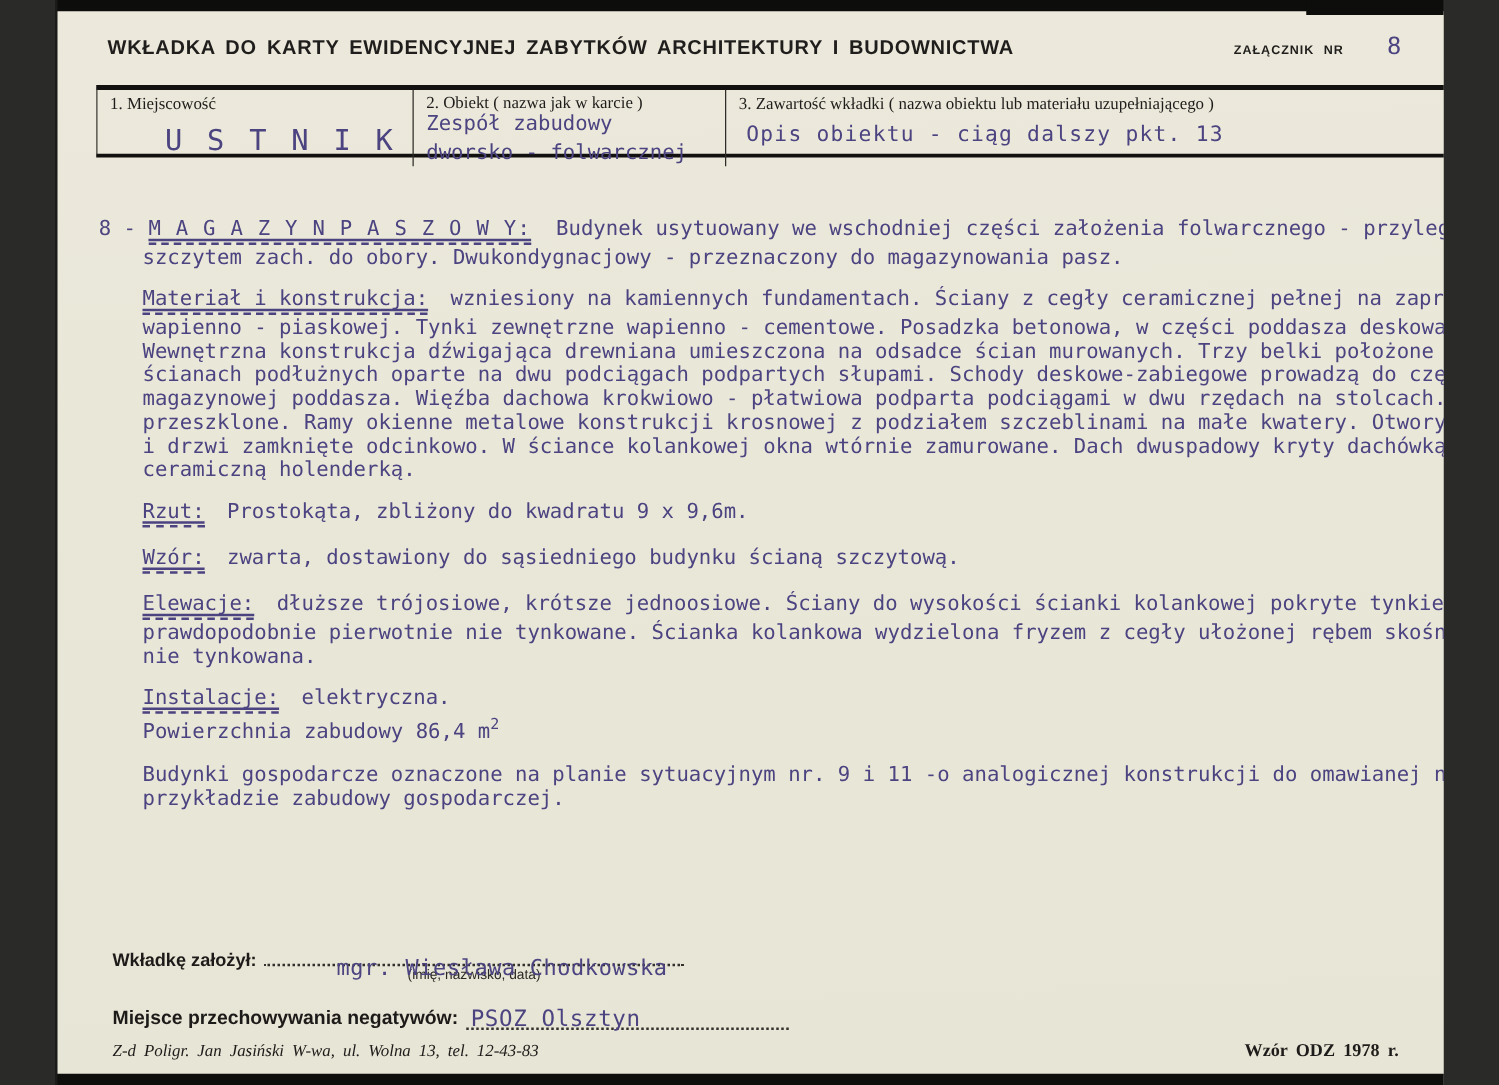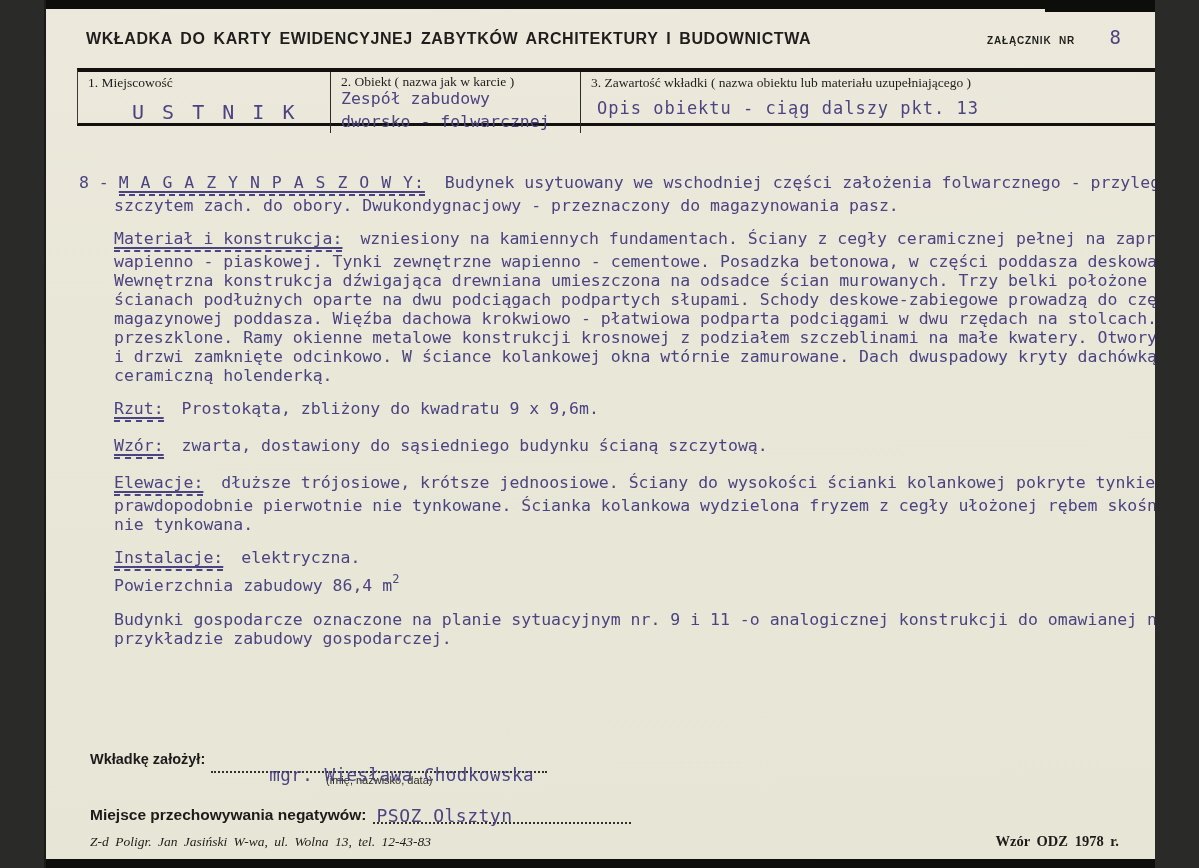--- a/index.html
+++ b/index.html
@@ -32,21 +32,21 @@
   .form-table{
     position:absolute;left:33px;top:68px;width:1150px;height:58px;
     border-top:4px solid #12110f;border-bottom:3px solid #12110f;
     border-left:1px solid #3c3a36;border-right:1px solid #3c3a36;
     display:grid;grid-template-columns:252px 250px 1fr;
     box-sizing:border-box;
   }
   .cell{position:relative;padding:3px 6px 0 10px;box-sizing:border-box;}
   .cell + .cell{border-left:1.5px solid #2e2c29;}
   .cell-label{font-family:"Liberation Serif",serif;font-size:13.5px;color:#1f1d1b;white-space:nowrap;}
-  .c1 .cell-value{margin:9px 0 0 44px;font-size:20px;letter-spacing:3px;}
+  .c1 .cell-value{margin:9px 0 0 44px;font-size:23px;letter-spacing:3px;}
   .c2{padding-top:2px;}
   .c2 .cell-label{margin-bottom:-3px;}
   .c2 .cell-value{font-size:16.5px;line-height:23px;}
   .c3 .cell-value{margin:7px 0 0 6px;font-size:17px;letter-spacing:1px;}
 
   
   .doc-body{
     position:absolute;left:35px;top:147px;width:1140px;
     font-size:16.5px;line-height:19px;margin-top:26px;
   }
@@ -59,21 +59,21 @@
     text-decoration:underline;text-decoration-thickness:1.5px;text-underline-offset:3px;
     border-bottom:2px dashed #4c4381;padding-bottom:2px;margin-right:8px;
   }
   .heading-label{letter-spacing:1px;margin-right:10px;}
   .area-line sup{font-size:12px;position:relative;top:-1px;}
   .closing{margin-top:15px !important;}
 
   
   .doc-footer{position:absolute;left:46px;right:34px;top:751px;}
   .print-label{font-weight:bold;font-size:14.5px;color:#1d1b19;}
-  .sig-row{display:flex;align-items:flex-start;}
+  .sig-row{display:flex;align-items:center;}
   .sig-line{position:relative;display:inline-block;margin-left:6px;}
   .sig-line .dots{display:block;border-bottom:2px dotted #33312d;height:20px;}
   .sig-value{position:absolute;left:58px;bottom:1px;font-size:17.5px;white-space:nowrap;letter-spacing:.5px;}
   .sig-caption{display:block;text-align:center;font-size:11px;color:#2a2825;margin-top:1px;}
   .w1{width:336px;}
   .w2{width:258px;}
   .neg-row{margin-top:20px;}
   .neg-row .print-label{font-size:15.5px;}
   .neg-row .sig-value{left:4px;bottom:-2px;font-size:18px;}
   .neg-row .dots{height:16px;}

